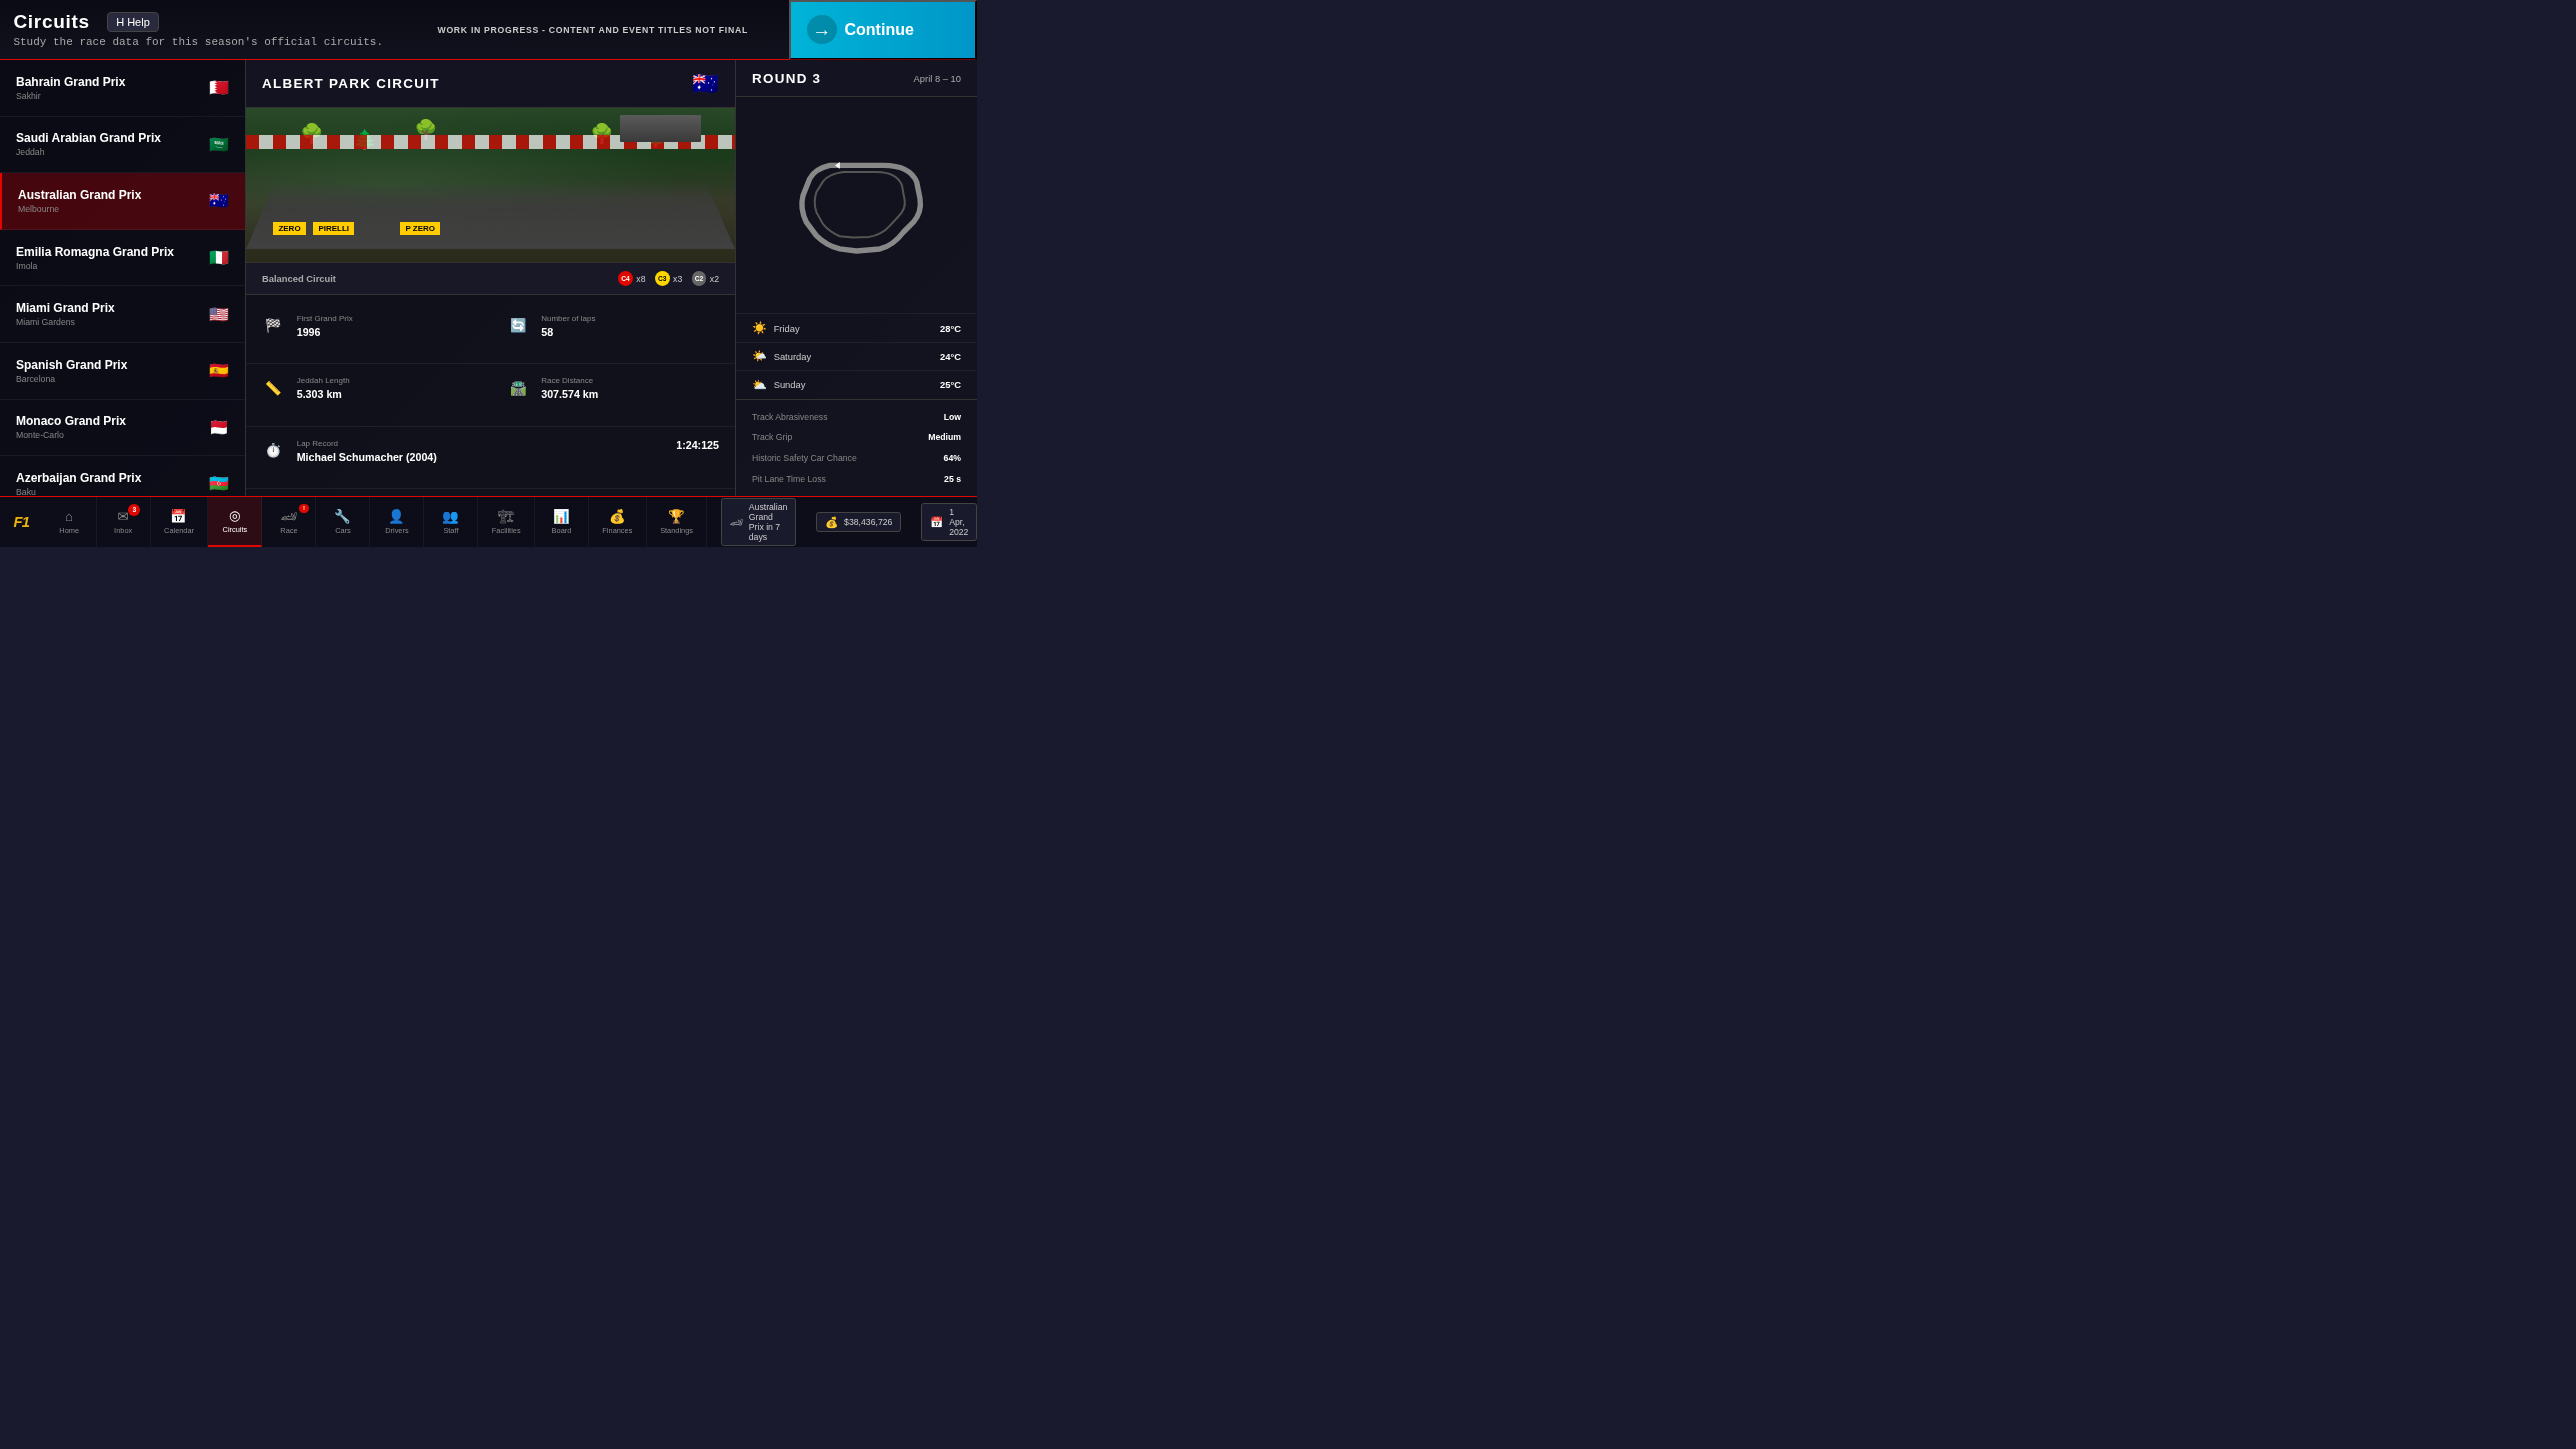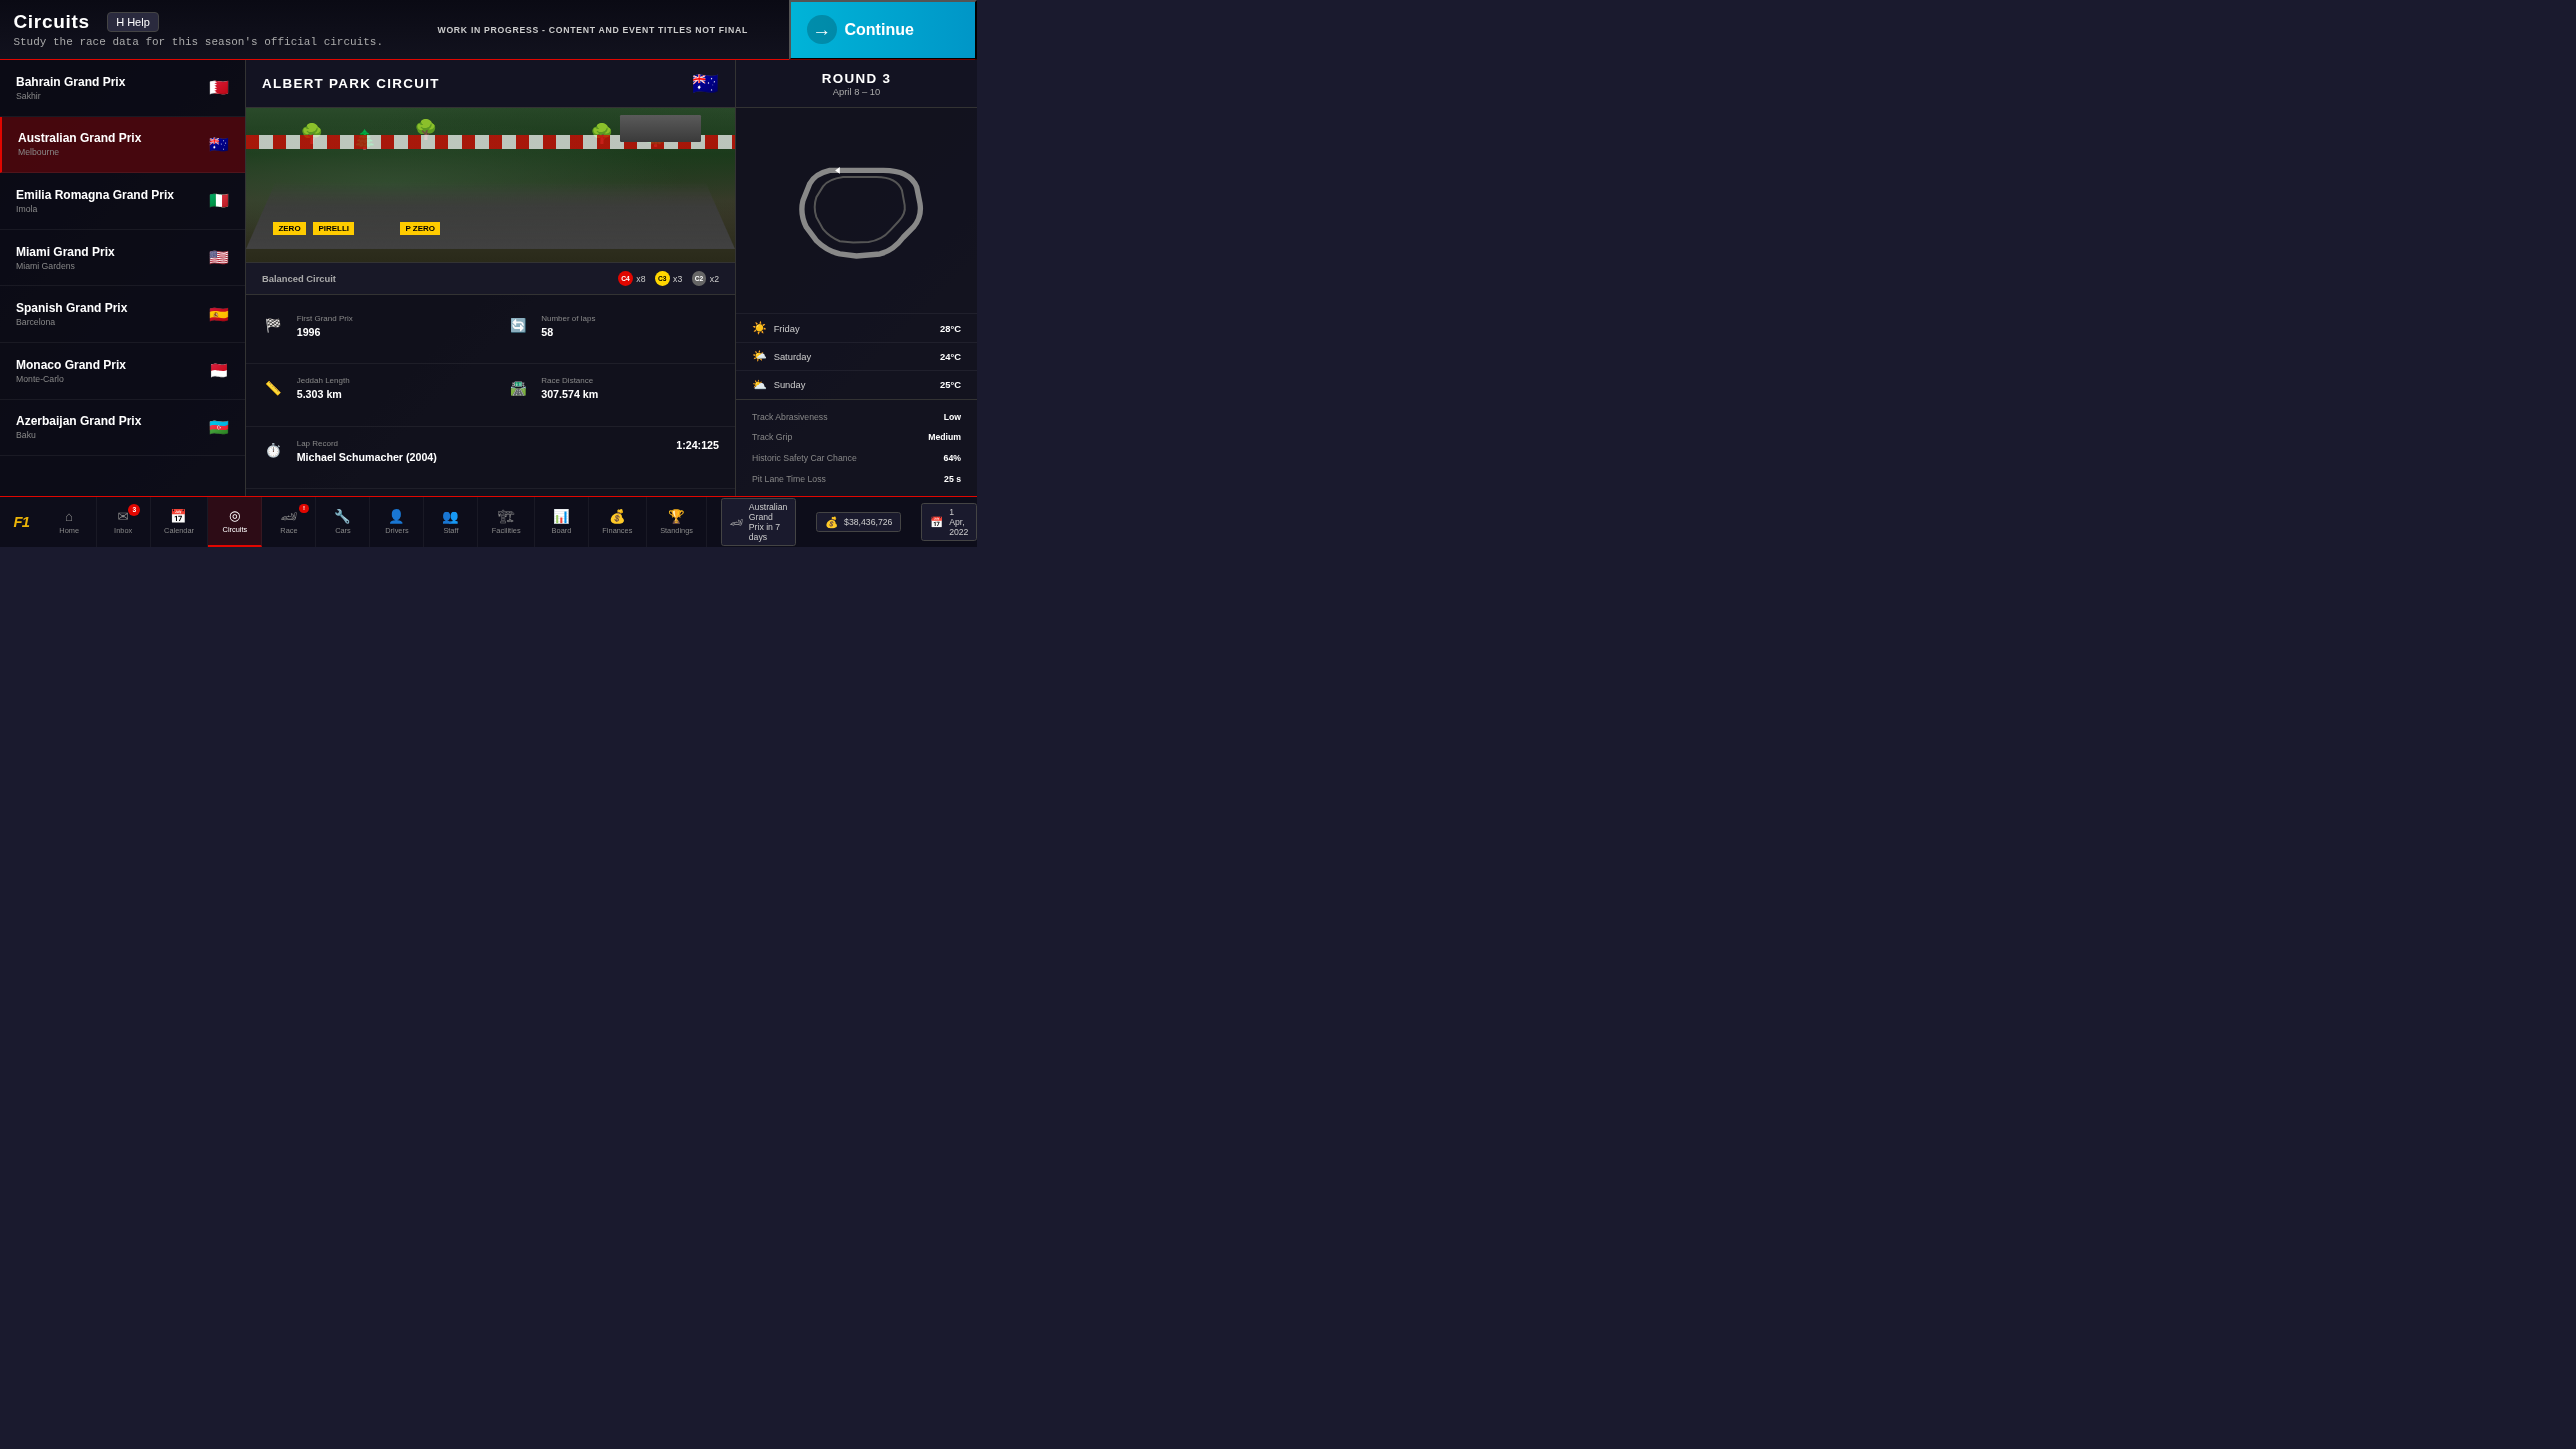--- a/index.html
+++ b/index.html
@@ -327,21 +327,20 @@
       flex-shrink: 0;
     }
 
     .round-header {
       display: flex;
       align-items: center;
       justify-content: space-between;
       padding: 10.7px 16px;
       background: rgba(20,20,35,0.95);
       border-bottom: 0.7px solid #333;
-      flex-direction: column;
     }
 
     .round-label {
       font-size: 13.4px;
       font-weight: 700;
       color: #ffffff;
       letter-spacing: 1.3px;
     }
 
     .round-dates {
@@ -604,20 +603,27 @@
 
   <div class="circuit-list">
 
   <div class="circuit-item">
       <div class="circuit-item-text">
         <div class="circuit-name">Bahrain Grand Prix</div>
         <div class="circuit-city">Sakhir</div>
       </div>
       <span class="circuit-flag">🇧🇭</span>
     </div>
+      <div class="circuit-item">
+      <div class="circuit-item-text">
+        <div class="circuit-name">Saudi Arabian Grand Prix</div>
+        <div class="circuit-city">Jeddah</div>
+      </div>
+      <span class="circuit-flag">🇸🇦</span>
+    </div>
       <div class="circuit-item active">
       <div class="circuit-item-text">
         <div class="circuit-name">Australian Grand Prix</div>
         <div class="circuit-city">Melbourne</div>
       </div>
       <span class="circuit-flag">🇦🇺</span>
     </div>
       <div class="circuit-item">
       <div class="circuit-item-text">
         <div class="circuit-name">Emilia Romagna Grand Prix</div>

